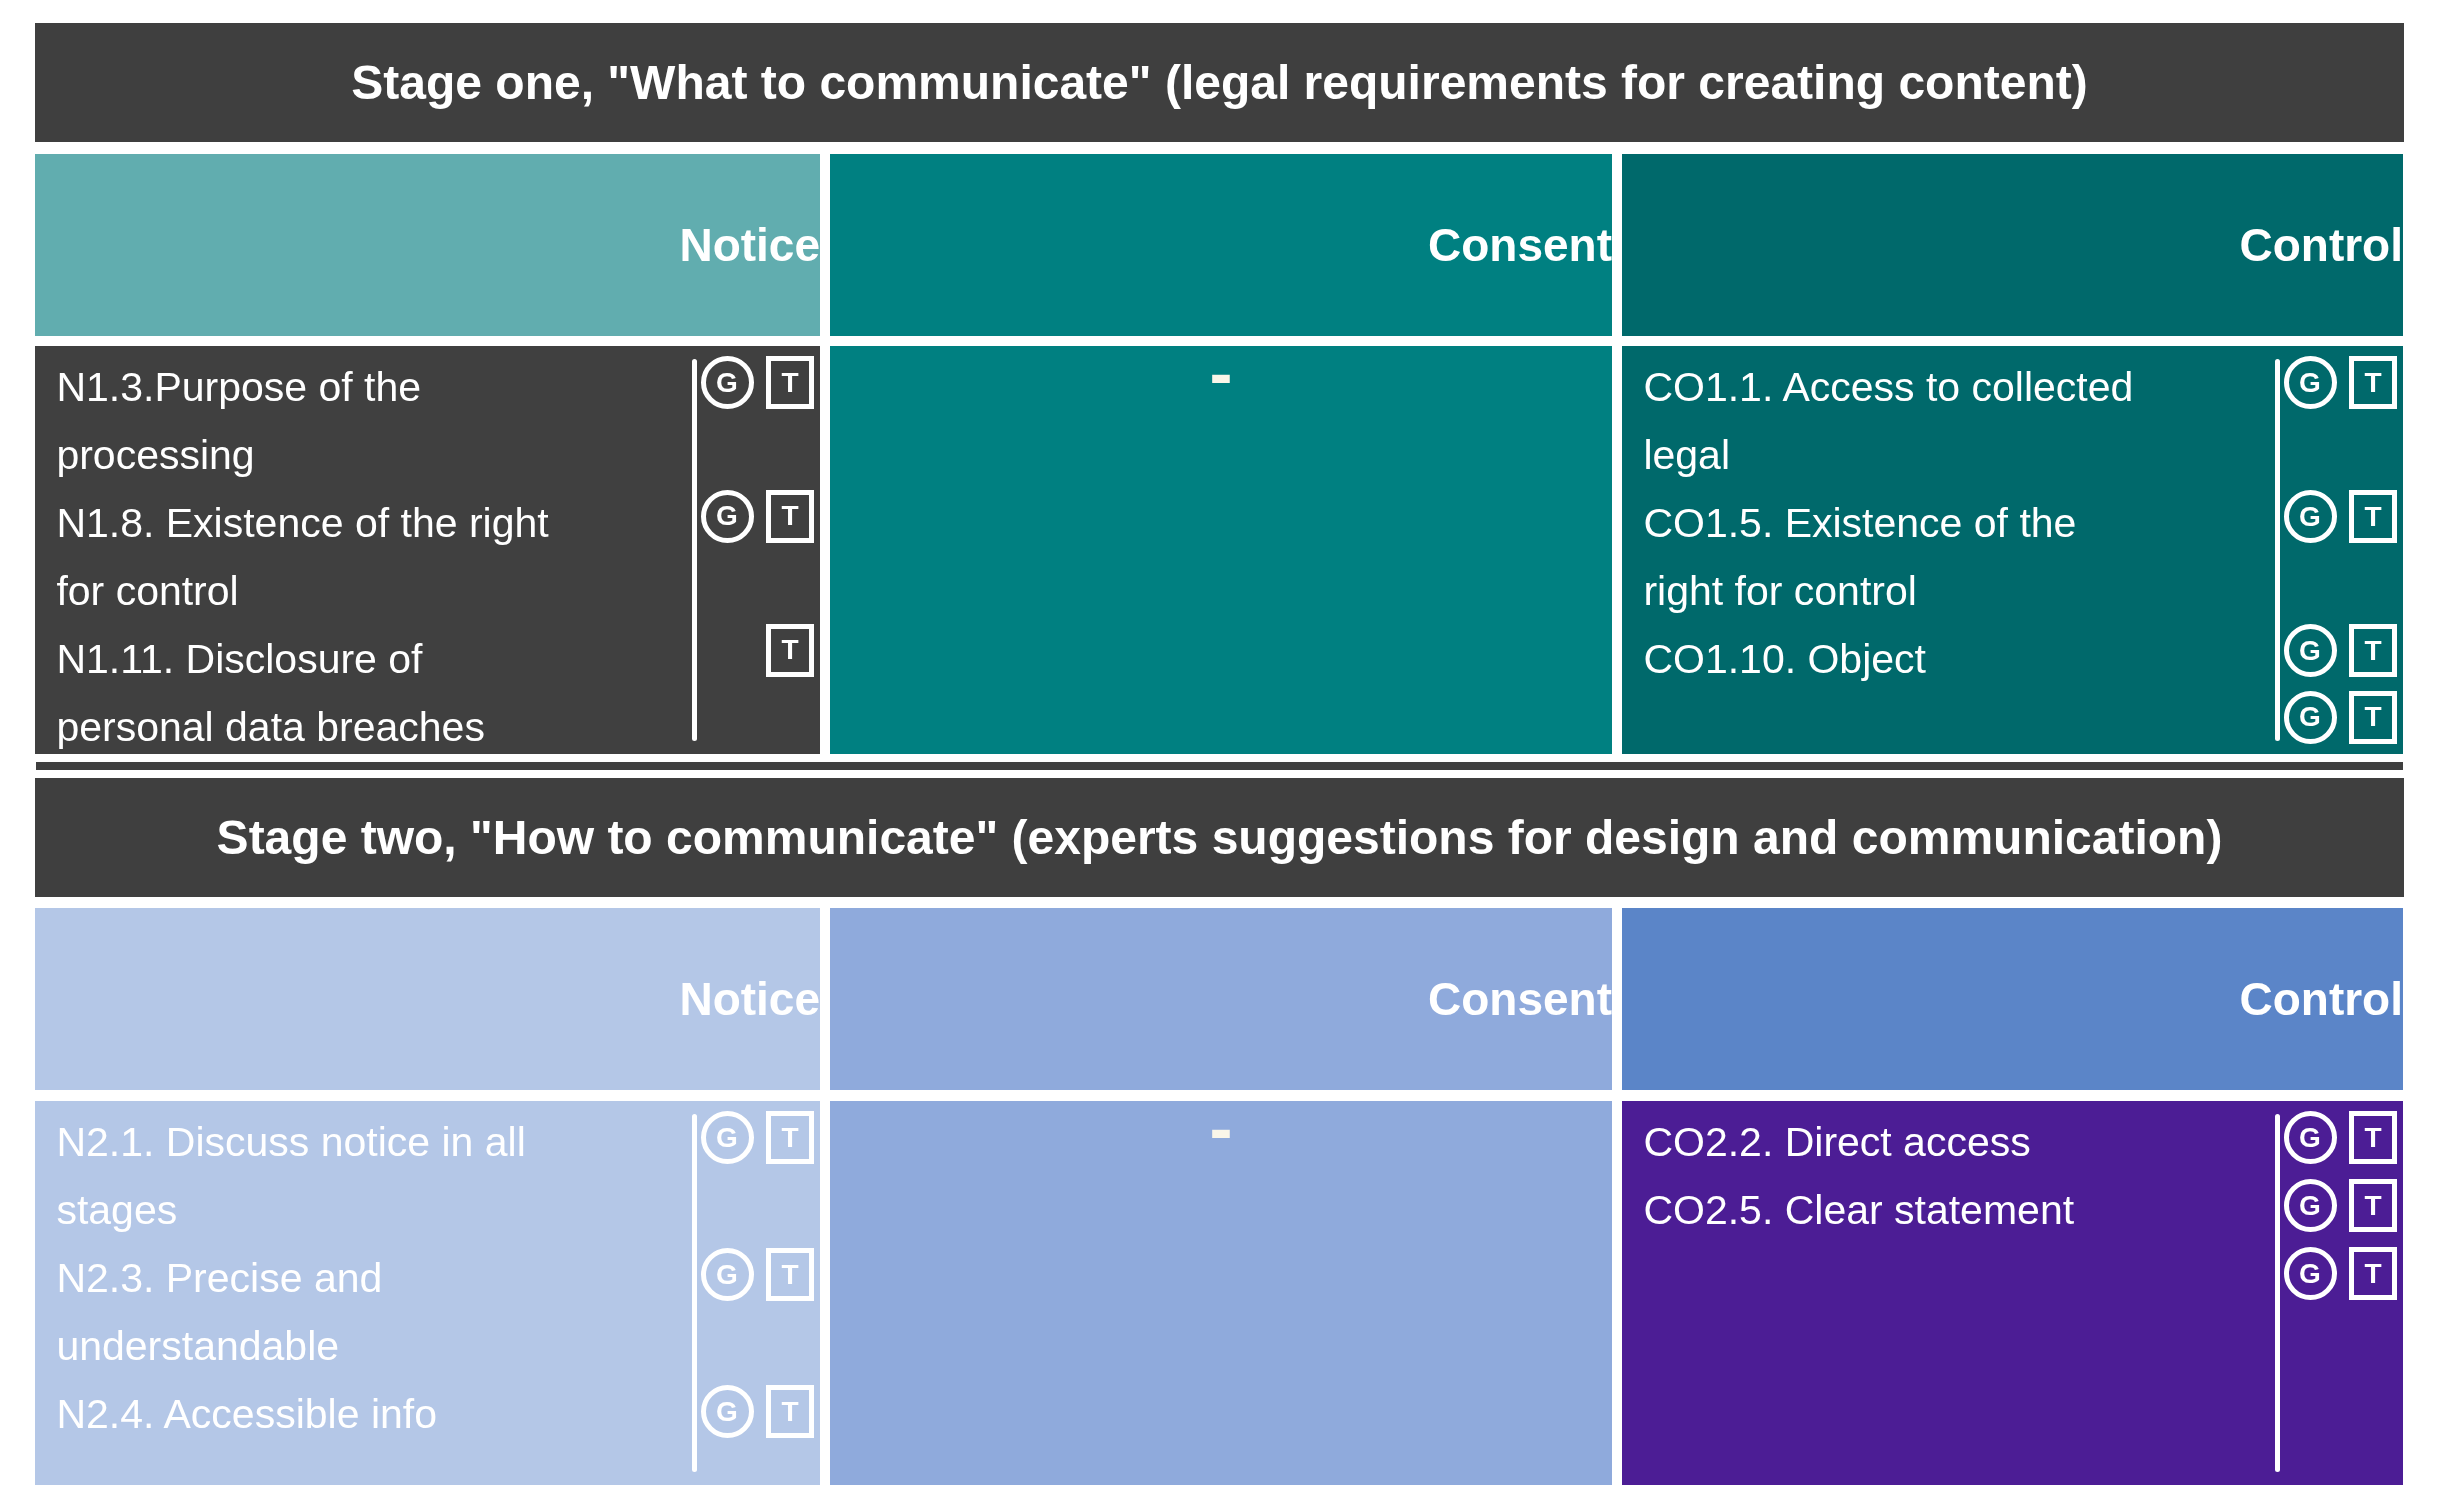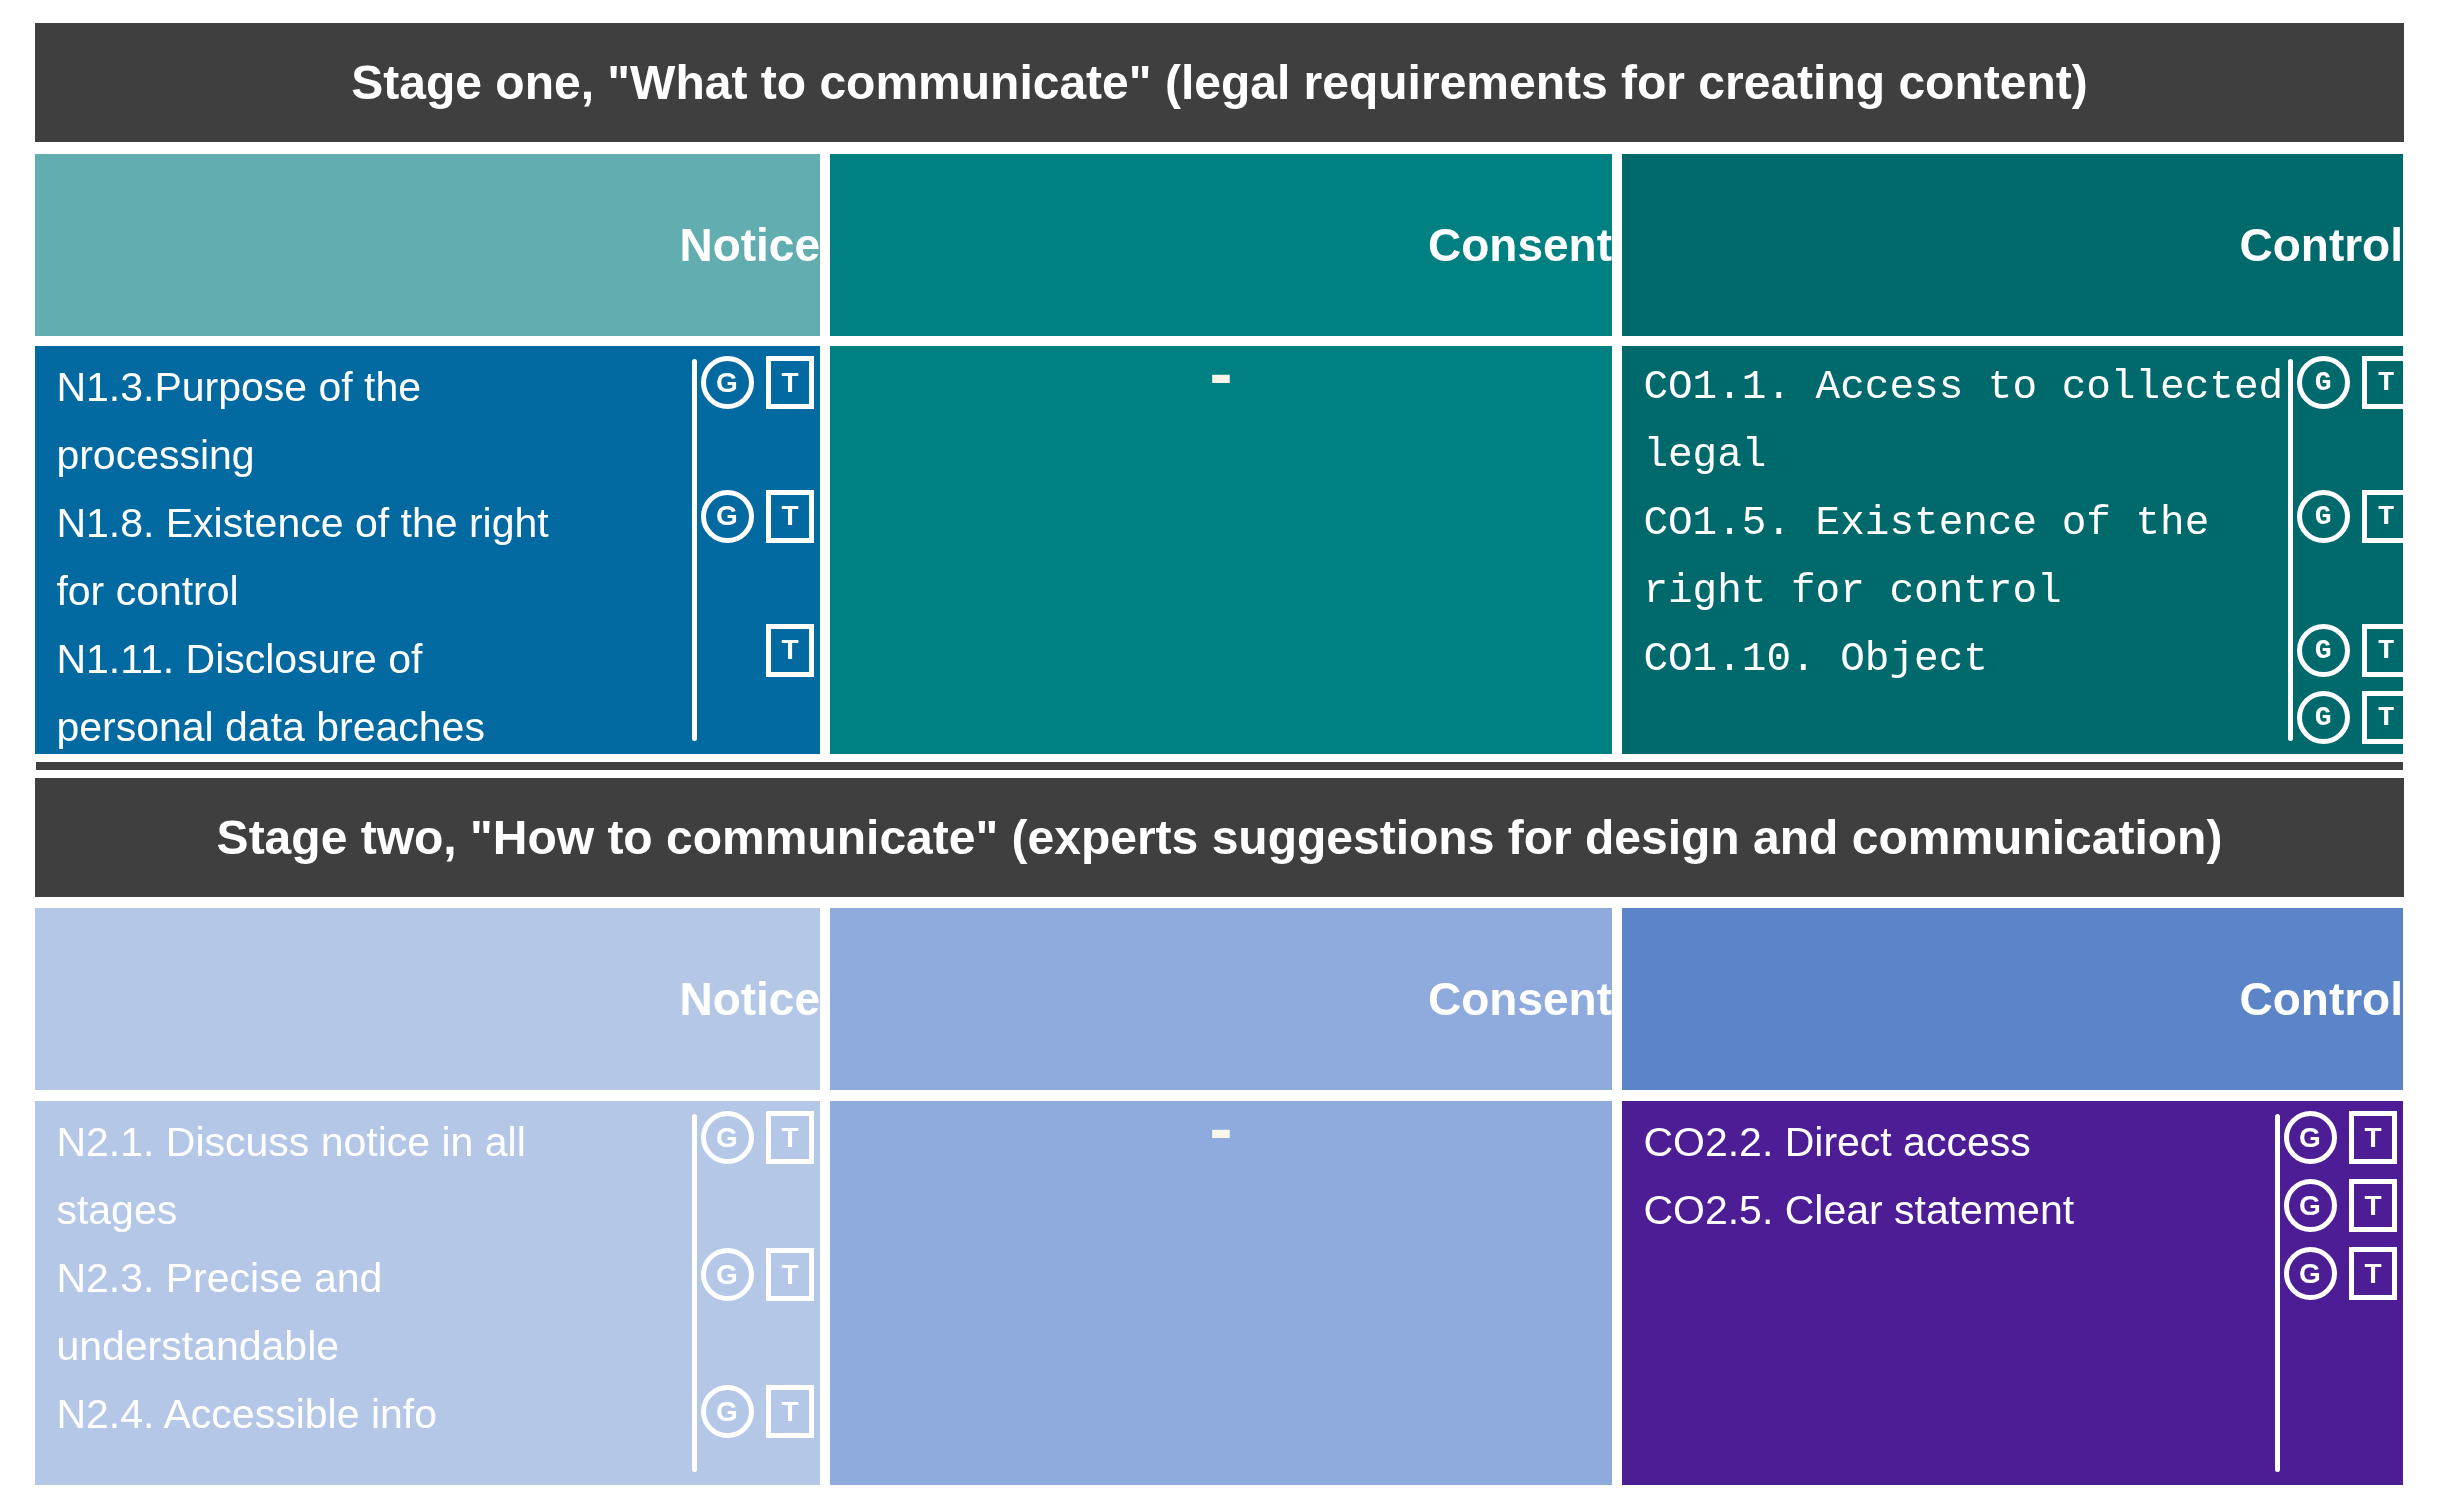--- a/index.html
+++ b/index.html
@@ -101,21 +101,21 @@
             <span class="head-label">Notice</span>
           </div>
           <div class="head-cell" style="background: rgb(0, 128, 129);">
             <span class="head-label">Consent</span>
           </div>
           <div class="head-cell" style="background: rgb(0, 105, 107);">
             <span class="head-label">Control</span>
           </div>
         </div>
       <div class="cols bodies" id="s0-bodies">
-          <div class="body-cell" style="background: #0369a1;">
+          <div class="body-cell" style="background: #404040;">
             <div class="text-col">
               <div class="text-line">N1.3.Purpose of the</div>
               <div class="text-line">processing</div>
               <div class="text-line">N1.8. Existence of the right</div>
               <div class="text-line">for control</div>
               <div class="text-line">N1.11. Disclosure of</div>
               <div class="text-line">personal data breaches</div>
             </div>
             <div class="vline"></div>
             <div class="icon-col">
@@ -139,21 +139,21 @@
                 <span class="g-slot"></span>
                 <span class="t-slot">
                   <span class="t-badge">T</span>
                 </span>
               </div>
             </div>
           </div>
           <div class="body-cell dash-cell" style="background: rgb(0, 128, 129);">
             <span class="dash">-</span>
           </div>
-          <div class="body-cell" style="background: rgb(0, 105, 107); font-family: Liberation Mono, monospace;">
+          <div class="body-cell" style="background: rgb(0, 105, 107);">
             <div class="text-col">
               <div class="text-line">CO1.1. Access to collected</div>
               <div class="text-line">legal</div>
               <div class="text-line">CO1.5. Existence of the</div>
               <div class="text-line">right for control</div>
               <div class="text-line">CO1.10. Object</div>
             </div>
             <div class="vline"></div>
             <div class="icon-col">
               <div class="icon-row" style="height: 137px;">

